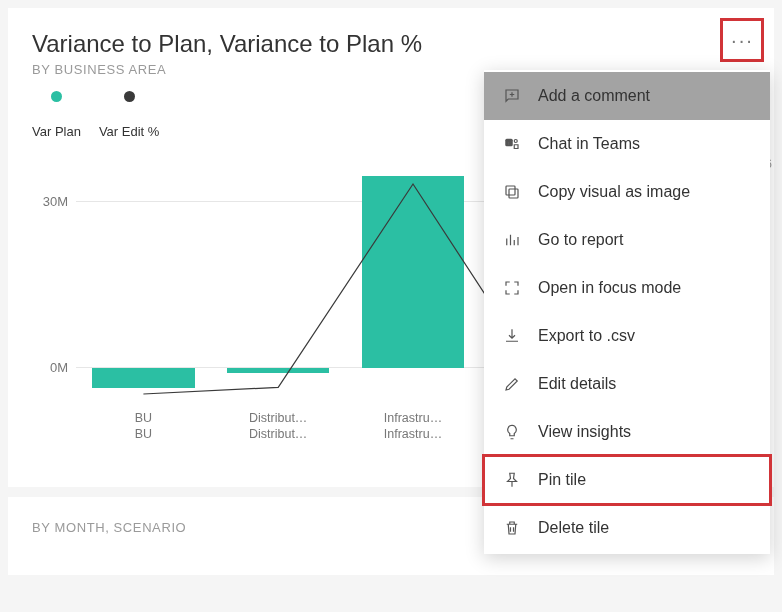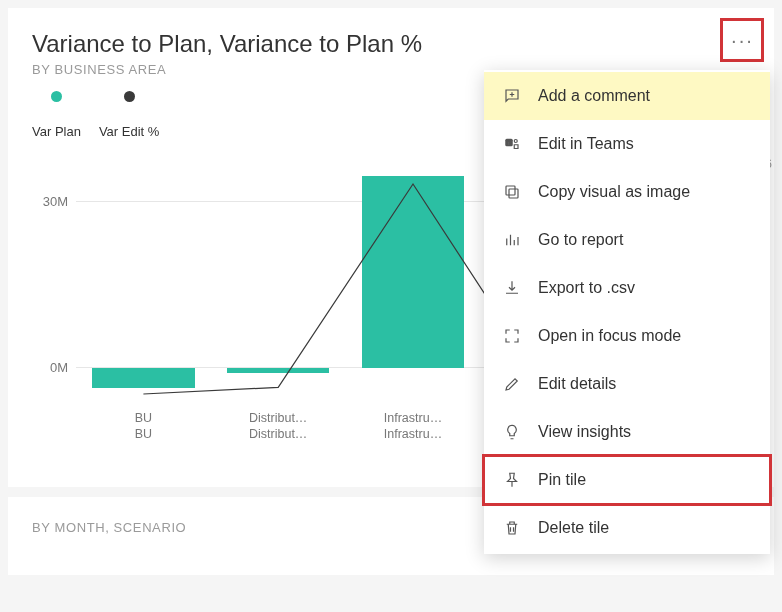--- a/index.html
+++ b/index.html
@@ -130,21 +130,21 @@
 }
 .menu-item {
   display: flex;
   align-items: center;
   gap: 16px;
   padding: 14px 18px;
   font-size: 16px;
   color: #333;
   cursor: pointer;
 }
-.menu-item.hover { background: #fef9c3; }
+.menu-item.hover { background: #a3a3a3; }
 .menu-icon {
   width: 20px; height: 20px;
   display: flex;
   align-items: center;
   justify-content: center;
   color: #555;
   flex-shrink: 0;
 }
 .menu-icon svg { width: 18px; height: 18px; stroke: #555; fill: none; stroke-width: 1.6; }
 .faded-right {
@@ -235,21 +235,21 @@
     </div>
     <div class="menu-item">
       <span class="menu-icon">
         <svg viewBox="0 0 24 24">
           <rect x="3" y="5" width="10" height="10" rx="2" fill="#555" stroke="none"></rect>
           <text x="8" y="13" font-size="8" fill="#fff" text-anchor="middle" font-family="sans-serif">T</text>
           <circle cx="17" cy="8" r="2"></circle>
           <path d="M15 13h5v5h-5z"></path>
         </svg>
       </span>
-      <span>Edit in Teams</span>
+      <span>Chat in Teams</span>
     </div>
     <div class="menu-item">
       <span class="menu-icon">
         <svg viewBox="0 0 24 24">
           <rect x="8" y="8" width="12" height="12" rx="1"></rect>
           <rect x="4" y="4" width="12" height="12" rx="1"></rect>
         </svg>
       </span>
       <span>Copy visual as image</span>
     </div>
@@ -257,32 +257,32 @@
       <span class="menu-icon">
         <svg viewBox="0 0 24 24">
           <path d="M5 19V10M10 19V5M15 19v-7M20 19V8"></path>
         </svg>
       </span>
       <span>Go to report</span>
     </div>
     <div class="menu-item">
       <span class="menu-icon">
         <svg viewBox="0 0 24 24">
+          <path d="M4 9V4h5M20 9V4h-5M4 15v5h5M20 15v5h-5"></path>
+        </svg>
+      </span>
+      <span>Open in focus mode</span>
+    </div>
+    <div class="menu-item">
+      <span class="menu-icon">
+        <svg viewBox="0 0 24 24">
           <path d="M12 3v12M8 11l4 4 4-4M4 19h16"></path>
         </svg>
       </span>
       <span>Export to .csv</span>
-    </div>
-    <div class="menu-item">
-      <span class="menu-icon">
-        <svg viewBox="0 0 24 24">
-          <path d="M4 9V4h5M20 9V4h-5M4 15v5h5M20 15v5h-5"></path>
-        </svg>
-      </span>
-      <span>Open in focus mode</span>
     </div>
     <div class="menu-item">
       <span class="menu-icon">
         <svg viewBox="0 0 24 24">
           <path d="M4 20l4-1 11-11-3-3L5 16l-1 4z"></path>
         </svg>
       </span>
       <span>Edit details</span>
     </div>
     <div class="menu-item">

